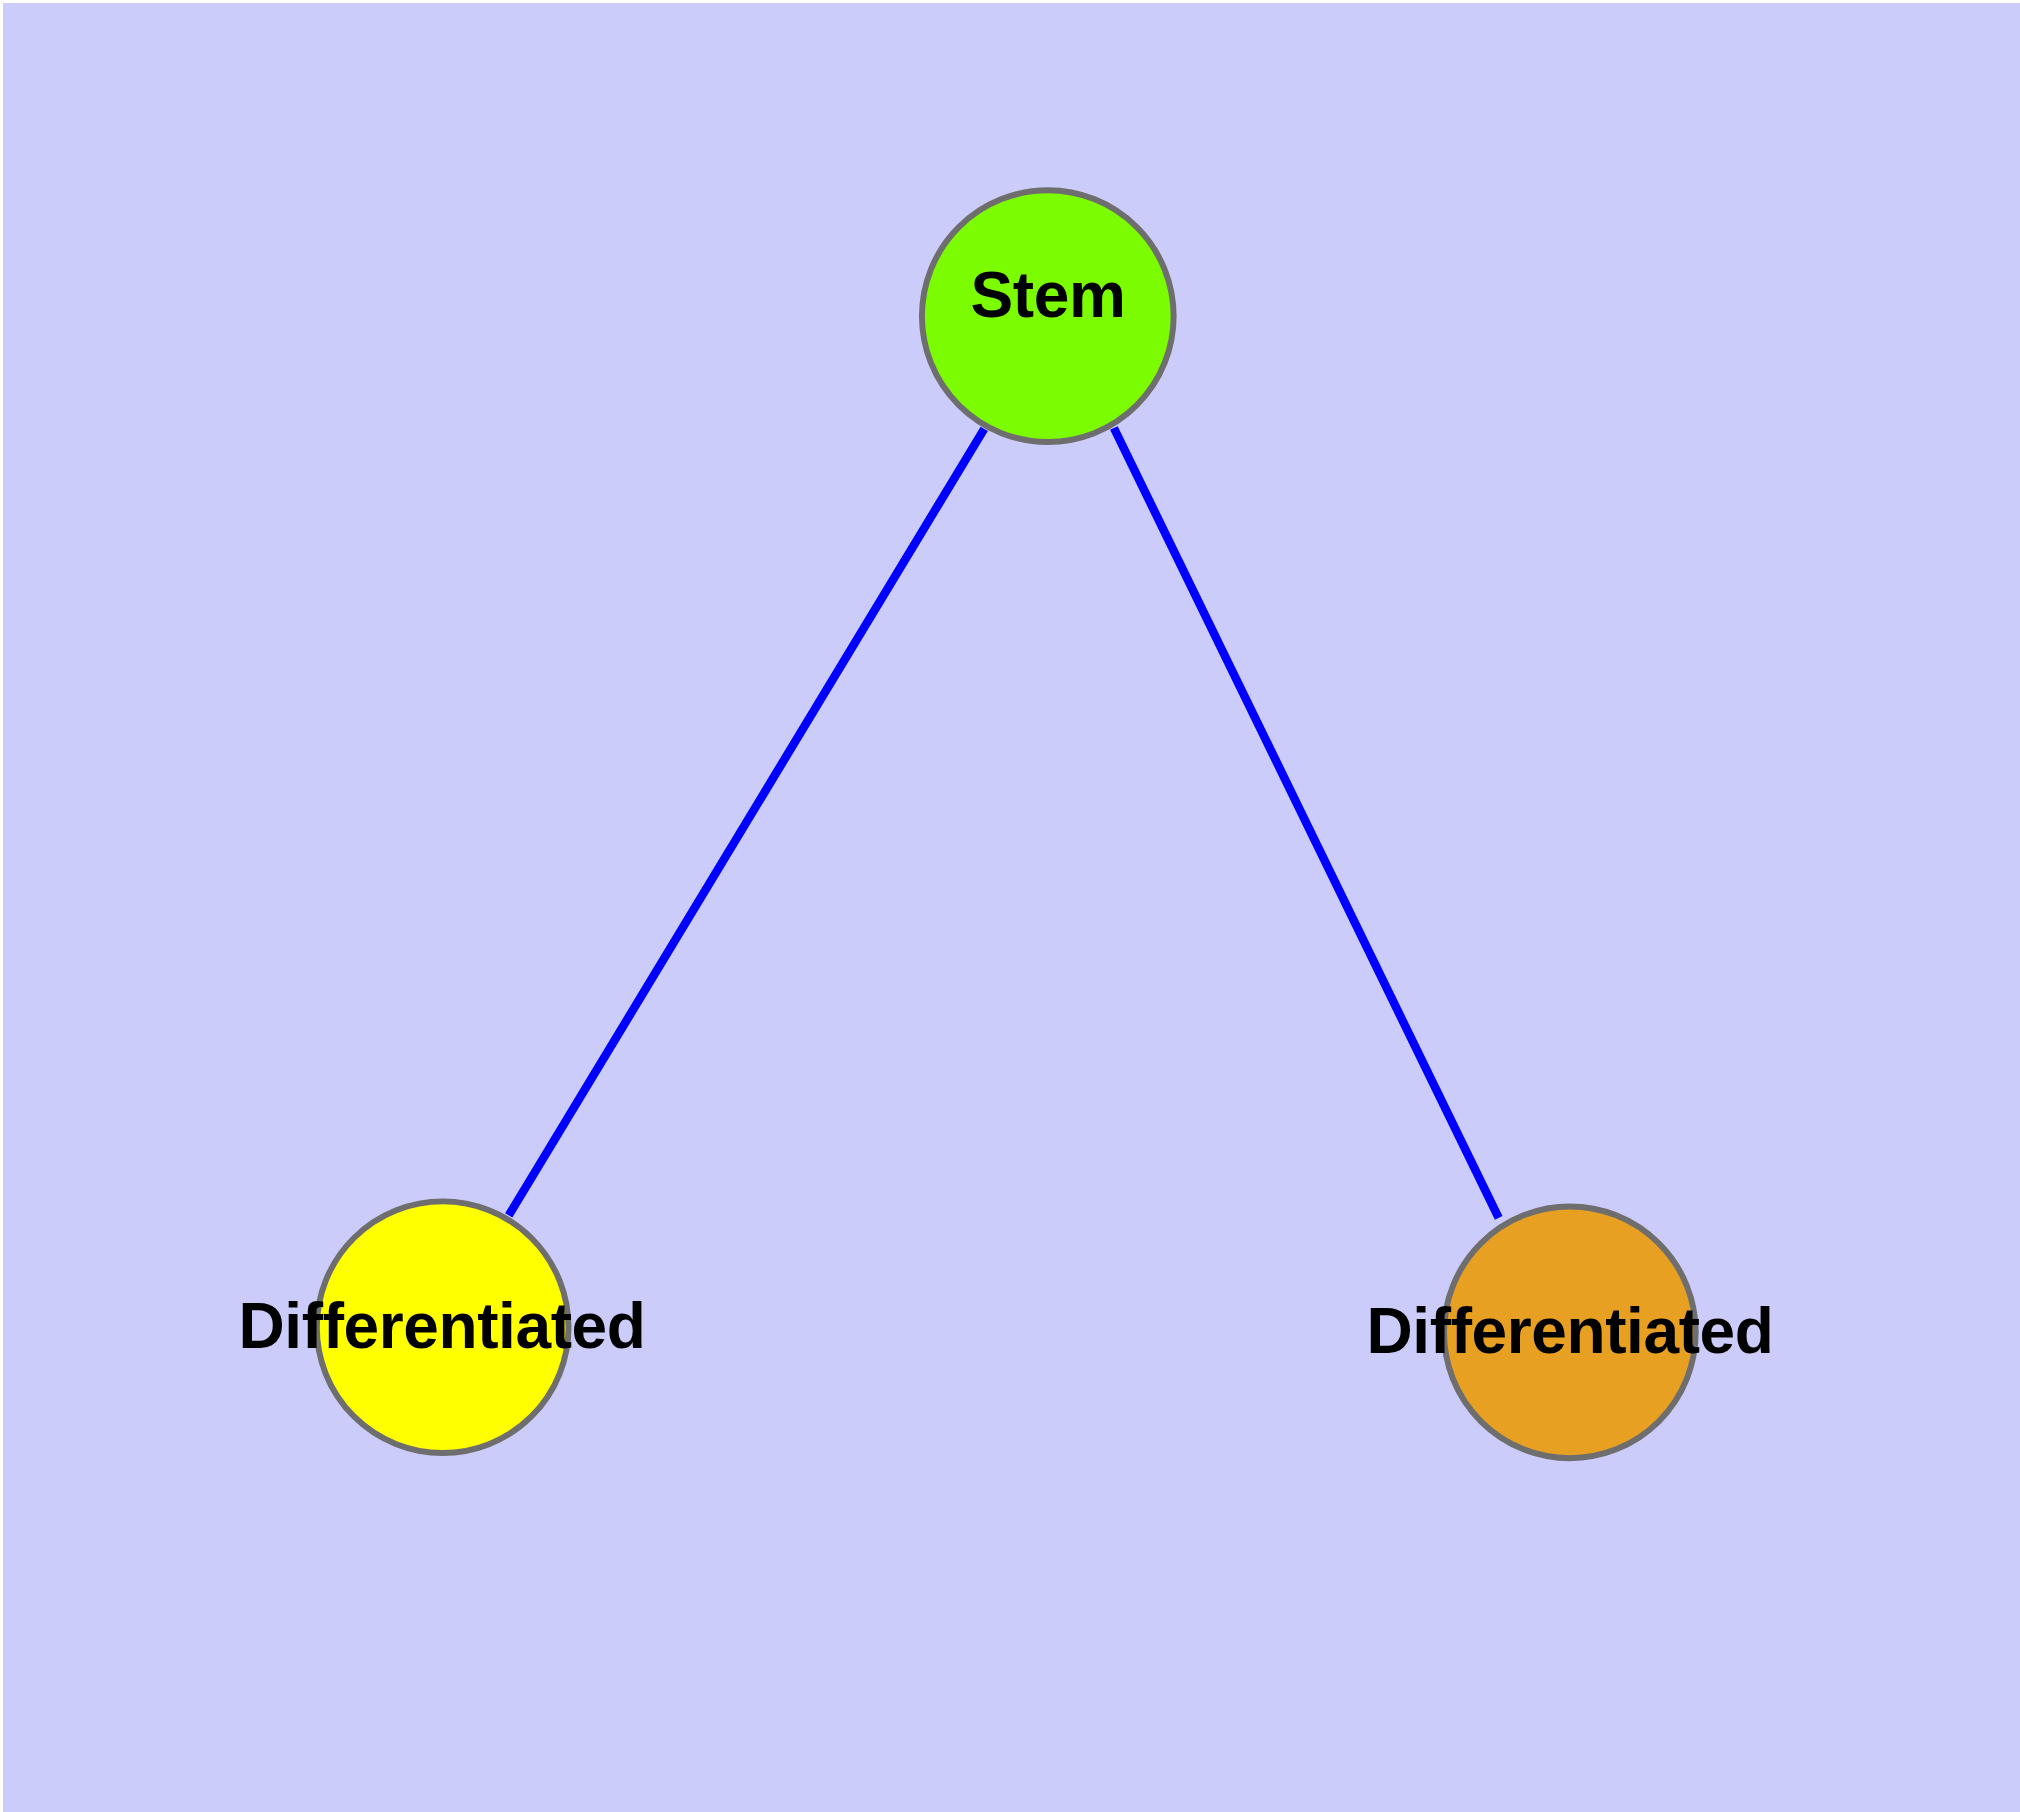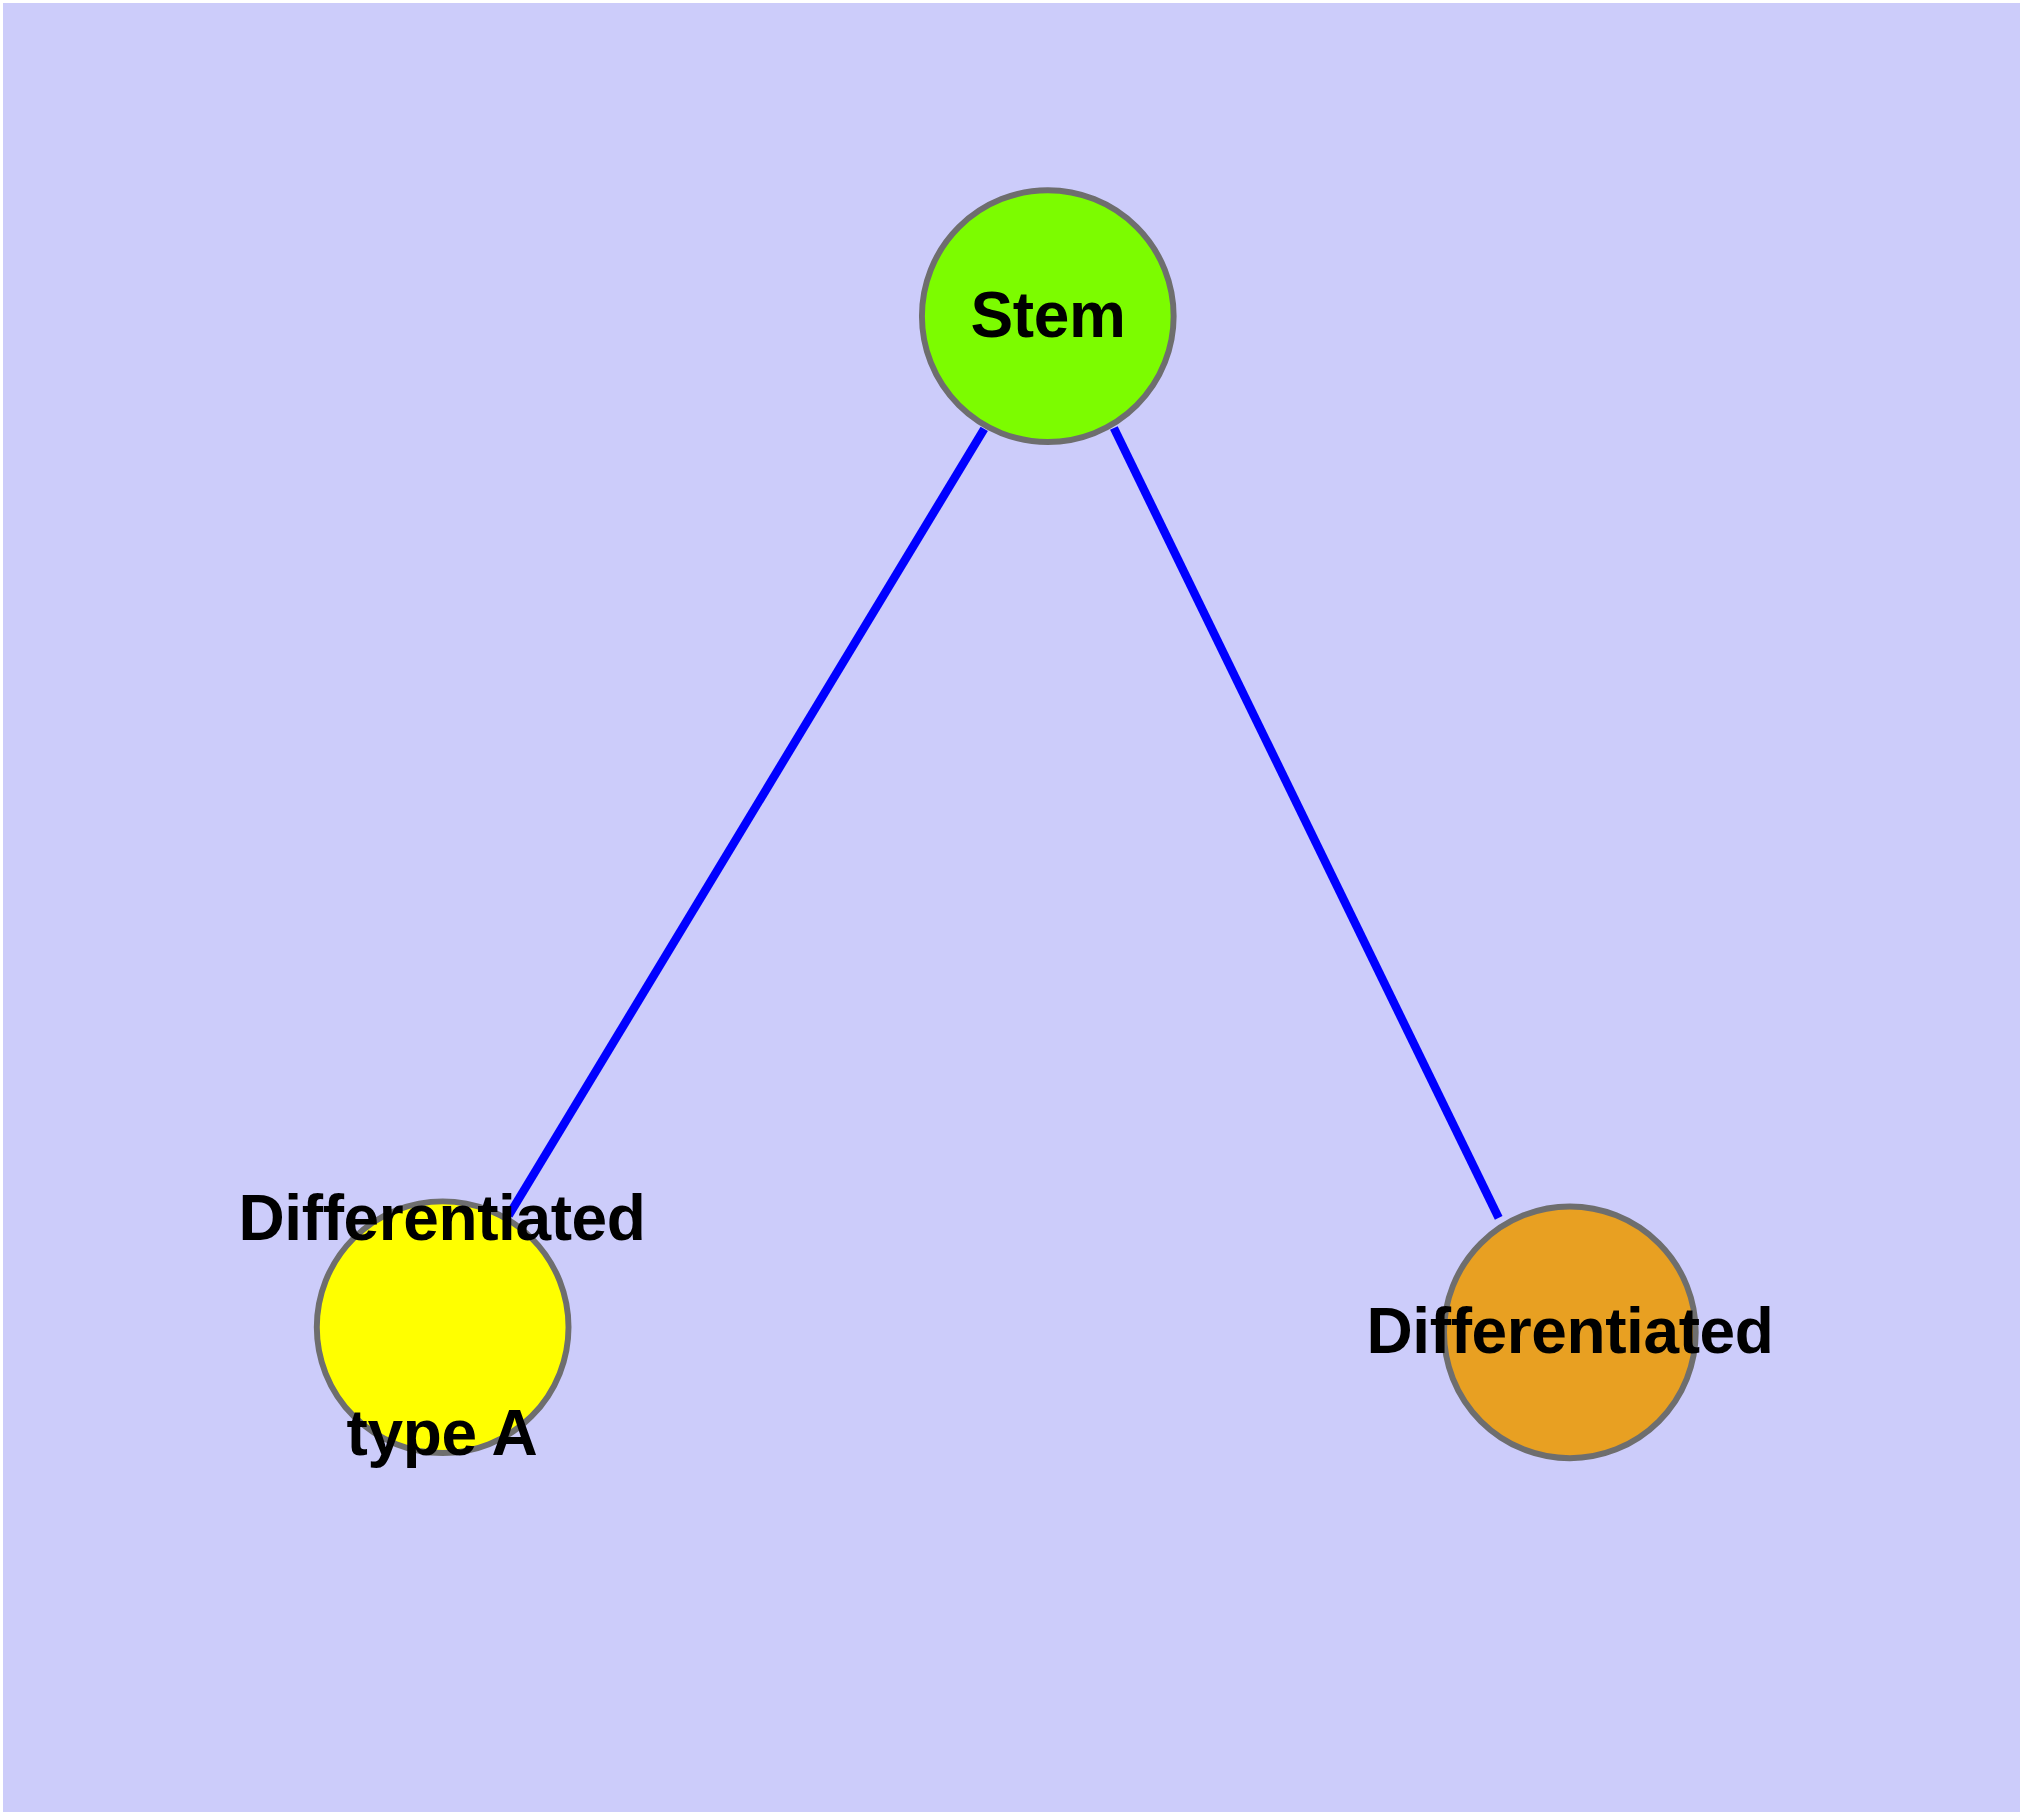--- a/index.html
+++ b/index.html
@@ -58,26 +58,25 @@
       <line x1="1161" y1="506" x2="600" y2="1434" stroke="#0000ff" stroke-width="10" stroke-linecap="butt"></line>
       <line x1="1314" y1="505" x2="1768" y2="1437" stroke="#0000ff" stroke-width="10" stroke-linecap="butt"></line>
     </g>
     <g>
       <circle cx="1236" cy="373" r="148.5" fill="#7cfc00" stroke="#6e6e6e" stroke-width="7"></circle>
       <circle cx="522" cy="1566" r="148.5" fill="#ffff00" stroke="#6e6e6e" stroke-width="7"></circle>
       <circle cx="1852" cy="1572" r="148.5" fill="#e8a022" stroke="#6e6e6e" stroke-width="7"></circle>
     </g>
   </svg>
 
-  <div class="node-label label-stem" style="left:1048px; top:316px;">
+  <div class="node-label label-stem" style="left:1048px; top:296px;">
     <div>Stem</div>
   </div>
 
   <div class="node-label label-typea" style="left:442px; top:1327px;">
     <div>Differentiated</div>
-    <div>type A</div>
   </div>
 
   <div class="node-label label-typeb" style="left:1570px; top:1332px;">
     <div>Differentiated</div>
   </div>
 </div>
 
 
 </body></html>

